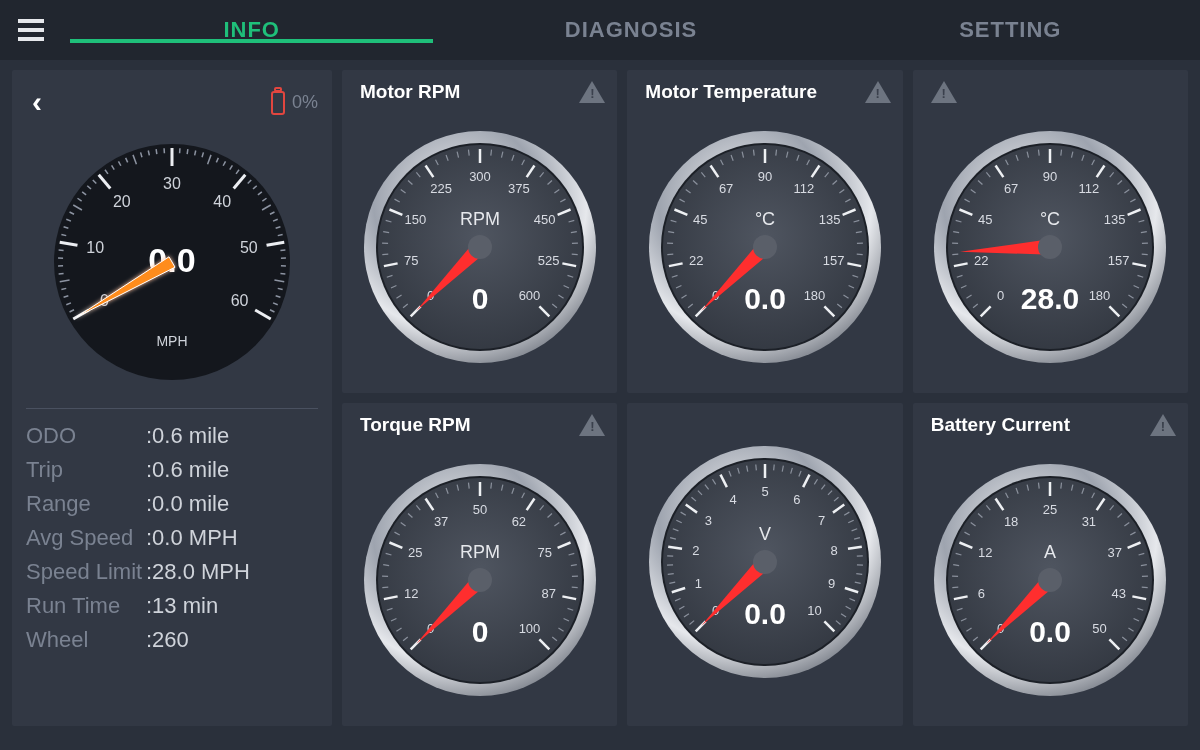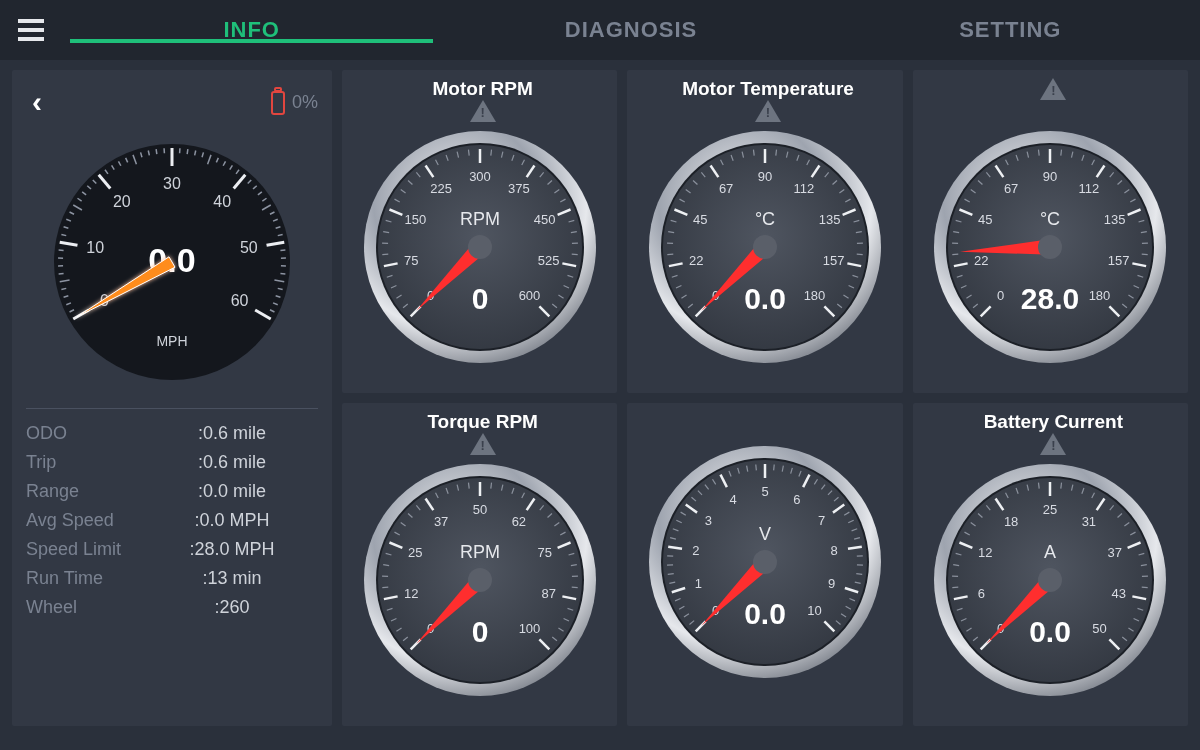--- a/index.html
+++ b/index.html
@@ -23,27 +23,27 @@
   .tab.active::after{content:"";position:absolute;left:8px;right:8px;bottom:0;height:4px;background:var(--accent);}
   
   .main{display:flex;height:678px;padding:10px 12px 12px 12px;gap:10px;}
   .left{width:320px;background:var(--panel);border-radius:2px;padding:12px 14px;display:flex;flex-direction:column;}
   .left-top{display:flex;align-items:center;justify-content:space-between;height:40px;}
   .back{font-size:30px;color:#fff;font-weight:700;cursor:pointer;padding:0 6px;}
   .batt{display:flex;align-items:center;gap:6px;color:var(--muted);font-size:18px;}
   .batt svg{display:block;}
   .speedo-wrap{height:280px;display:flex;align-items:center;justify-content:center;}
   hr.sep{border:none;border-top:1px solid #4a5160;margin:6px 0 10px 0;}
-  table.stats{width:100%;border-collapse:collapse;font-size:18px;}
+  table.stats{width:100%;border-collapse:collapse;font-size:22px;}
   table.stats td{padding:4px 0;color:var(--muted);}
   table.stats td.k{width:120px;}
-  table.stats td.v{color:var(--text);text-align:center;}
+  table.stats td.v{color:var(--text);}
   .right{flex:1;display:grid;grid-template-columns:repeat(3,1fr);grid-template-rows:repeat(2,1fr);gap:10px;}
   .card{background:var(--panel);border-radius:2px;display:flex;flex-direction:column;}
-  .card-head{display:flex;align-items:center;justify-content:space-between;padding:8px 12px 0 18px;height:36px;flex-direction:column;}
+  .card-head{display:flex;align-items:center;justify-content:space-between;padding:8px 12px 0 18px;height:36px;}
   .card-title{color:#fff;font-weight:700;font-size:19px;}
   .warn{width:0;height:0;border-left:13px solid transparent;border-right:13px solid transparent;border-bottom:22px solid #6d7480;position:relative;cursor:pointer;}
   .warn::after{content:"!";position:absolute;left:-3px;top:5px;font-size:13px;font-weight:900;color:#3a404c;width:6px;text-align:center;}
   .gauge-wrap{flex:1;display:flex;align-items:center;justify-content:center;padding-bottom:6px;}
   svg{overflow:visible;}
   .gtick{font:13px Arial;fill:#d8dbe2;}
   .gunit{font:18px Arial;fill:#e6e8ec;}
   .gval{font:700 30px Arial;fill:#fff;}
   .speed-val{font:700 34px Arial;fill:#fff;}
   .speed-unit{font:14px Arial;fill:#cfd3da;}

